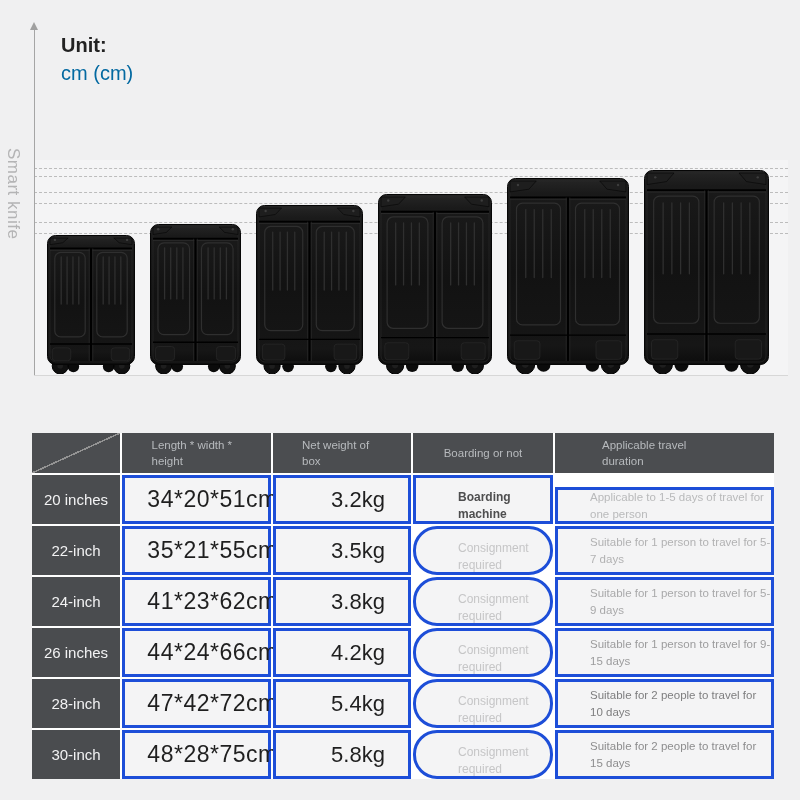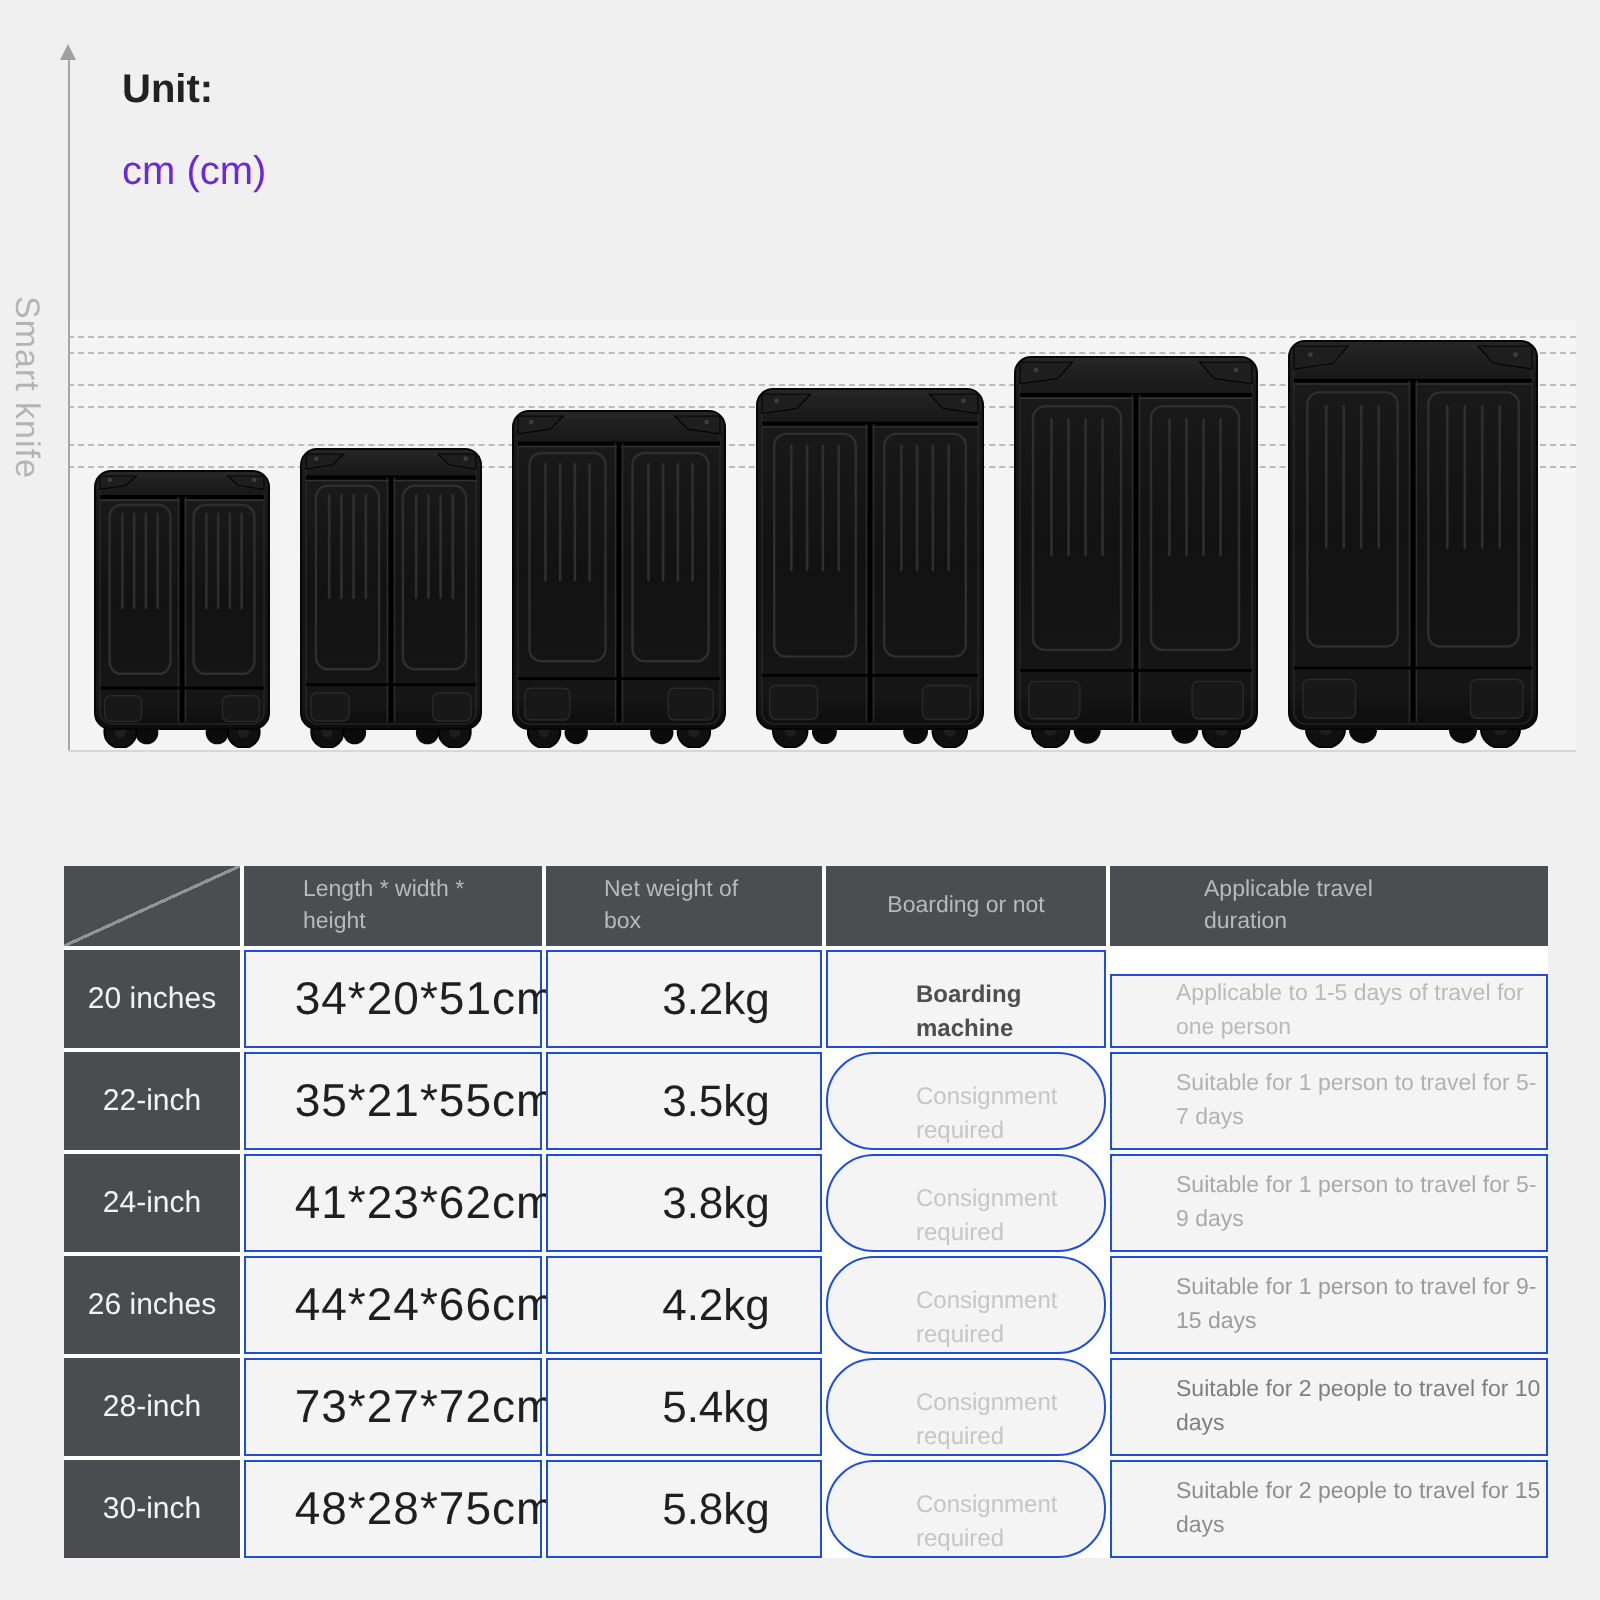--- a/index.html
+++ b/index.html
@@ -21,21 +21,21 @@
     position:absolute;left:34px;top:30px;width:1px;height:345px;
     background:#a5a5a5;z-index:2;
   }
   .axis-arrow{
     position:absolute;left:30px;top:22px;width:0;height:0;
     border-left:4.5px solid transparent;border-right:4.5px solid transparent;
     border-bottom:8px solid #a0a0a0;z-index:2;
   }
   .unit-block{position:absolute;left:61px;top:33px;z-index:4;line-height:1.25;}
   .unit-label{font-size:20px;font-weight:600;color:#222;}
-  .unit-value{font-size:20px;color:#6d28d9;margin-top:16px;}
+  .unit-value{font-size:20px;color:#0369a1;margin-top:3px;}
   .side-label{
     position:absolute;left:3px;top:148px;z-index:4;
     writing-mode:vertical-rl;font-size:17px;color:#b4b4b5;letter-spacing:0.5px;
   }
   .dash{
     position:absolute;left:34px;width:754px;height:0;
     border-top:1px dashed #bcbcbc;z-index:1;
   }
   .case{position:absolute;z-index:3;}
 
@@ -59,21 +59,21 @@
     background-color:#4b4d50;
     background-image:linear-gradient(to bottom right,
       rgba(0,0,0,0) calc(50% - 0.8px), #939393 calc(50% - 0.8px),
       #939393 calc(50% + 0.8px), rgba(0,0,0,0) calc(50% + 0.8px));
   }
   .label-cell{
     background:#4a4c4f;color:#f2f2f3;font-size:15px;
     display:flex;align-items:center;justify-content:center;
   }
   .d-cell{
-    background:#f4f4f5;border:1px solid #1d4ed8;
+    background:#f4f4f5;border:3px solid #1d4ed8;
     display:flex;align-items:center;justify-content:center;padding-left:32px;
   }
   .d-cell .inner{display:block;text-align:left;line-height:1.4;}
   .dims{font-size:23px;color:#1f1f1f;letter-spacing:0.5px;}
   .weight{font-size:22px;color:#1f1f1f;}
   .boarding{font-size:12px;}
   .boarding .inner{max-width:82px;margin-top:12px;}
   .boarding.strong{color:#4e4e4f;font-weight:bold;}
   .boarding.muted{color:#c6c6c7;border-radius:24px;}
   .duration{font-size:11.5px;}
@@ -369,21 +369,21 @@
     <div class="d-cell dims">44*24*66cm</div>
     <div class="d-cell weight">4.2kg</div>
     <div class="d-cell boarding muted">
         <span class="inner">Consignment required</span>
       </div>
     <div class="d-cell duration dur3">
         <span class="inner">Suitable for 1 person to travel for 9-15 days</span>
       </div>
 
     <div class="label-cell">28-inch</div>
-    <div class="d-cell dims">73*27*72cm</div>
+    <div class="d-cell dims">47*42*72cm</div>
     <div class="d-cell weight">5.4kg</div>
     <div class="d-cell boarding muted">
         <span class="inner">Consignment required</span>
       </div>
     <div class="d-cell duration dur4">
         <span class="inner">Suitable for 2 people to travel for 10 days</span>
       </div>
 
     <div class="label-cell">30-inch</div>
     <div class="d-cell dims">48*28*75cm</div>

